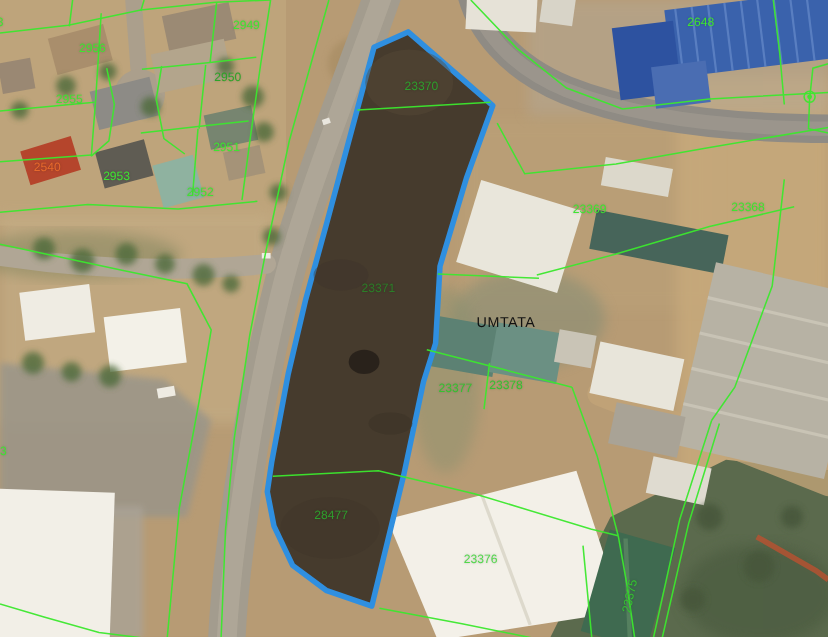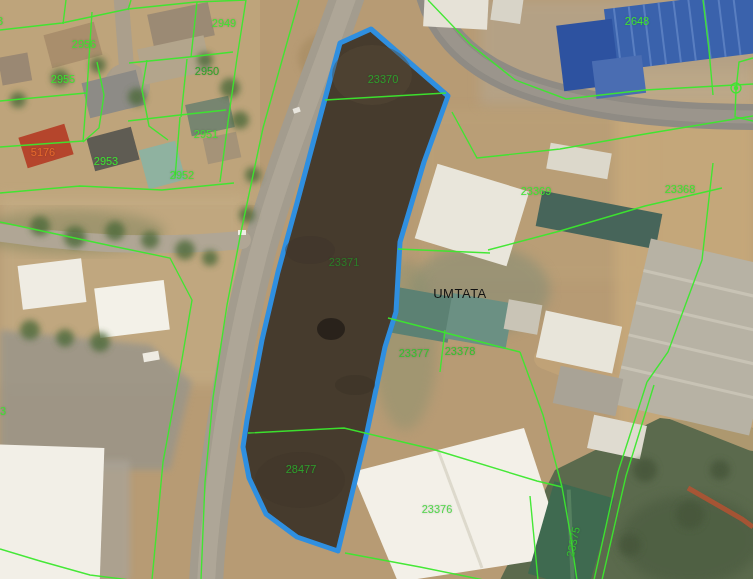--- a/index.html
+++ b/index.html
@@ -206,23 +206,23 @@
 
     <g>
       <path d="M 688,488 L 742,519 L 753,527" stroke="#c2502f" stroke-width="5" fill="none" opacity=".75"></path>
     </g>
   </svg>
 
   <div id="labels-layer">
       <span class="lbl" style="left: 224px; top: 23px; color: rgb(63, 229, 49);">2949</span>
       <span class="lbl" style="left: 84px; top: 44px; color: rgb(63, 229, 49);">2956</span>
       <span class="lbl" style="left: 207px; top: 71px; color: rgb(45, 164, 40);">2950</span>
-      <span class="lbl" style="left: 63px; top: 79px; color: rgb(63, 229, 49);">2955</span>
+      <span class="lbl" style="left: 63px; top: 91px; color: rgb(63, 229, 49);">2955</span>
       <span class="lbl" style="left: 206px; top: 134px; color: rgb(63, 229, 49);">2951</span>
-      <span class="lbl" style="left: 43px; top: 152px; color: rgb(232, 105, 45);">5176</span>
+      <span class="lbl" style="left: 43px; top: 152px; color: rgb(232, 105, 45);">2540</span>
       <span class="lbl" style="left: 106px; top: 161px; color: rgb(63, 229, 49);">2953</span>
       <span class="lbl" style="left: 182px; top: 175px; color: rgb(63, 229, 49);">2952</span>
       <span class="lbl" style="left: 383px; top: 79px; color: rgb(47, 158, 45);">23370</span>
       <span class="lbl" style="left: 627px; top: 21px; color: rgb(63, 229, 49); padding-left: 20px;">2648</span>
       <span class="lbl" style="left: 536px; top: 191px; color: rgb(63, 229, 49);">23369</span>
       <span class="lbl" style="left: 680px; top: 189px; color: rgb(63, 229, 49);">23368</span>
       <span class="lbl" style="left: 344px; top: 262px; color: rgb(44, 125, 40);">23371</span>
       <span class="lbl place" style="left: 460px; top: 293px; color: rgb(17, 17, 17);">UMTATA</span>
       <span class="lbl" style="left: 414px; top: 353px; color: rgb(53, 194, 48);">23377</span>
       <span class="lbl" style="left: 460px; top: 351px; color: rgb(53, 194, 48);">23378</span>

